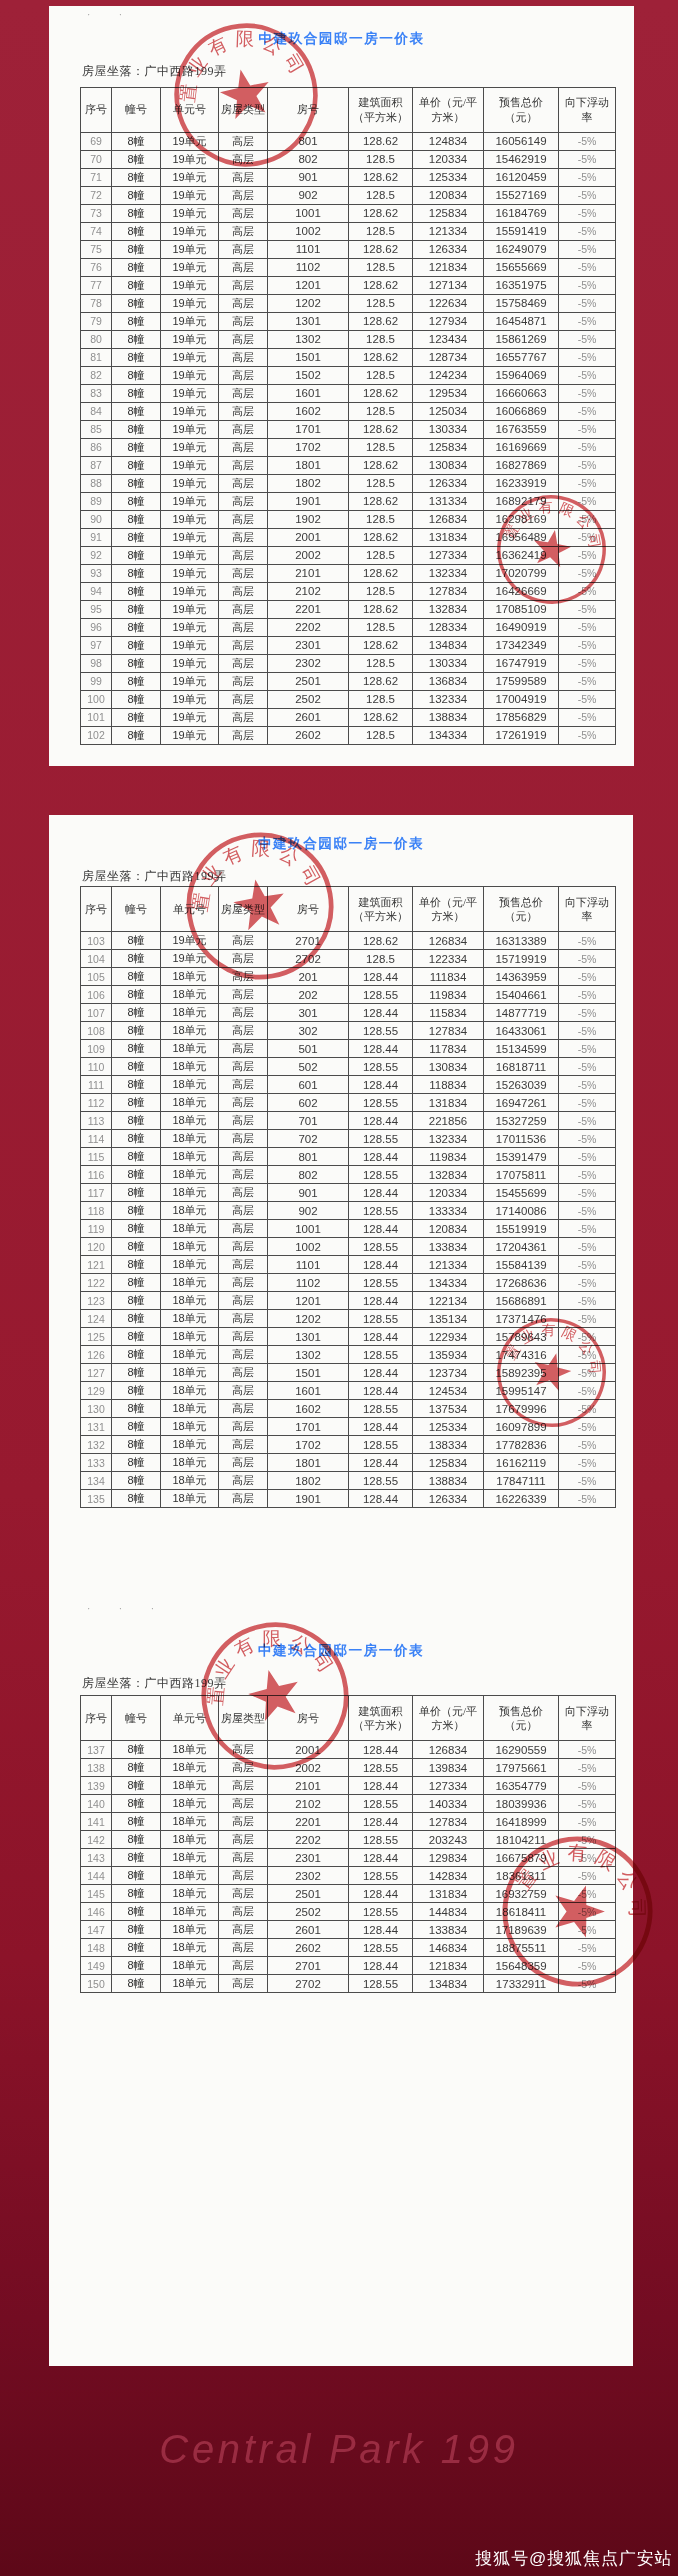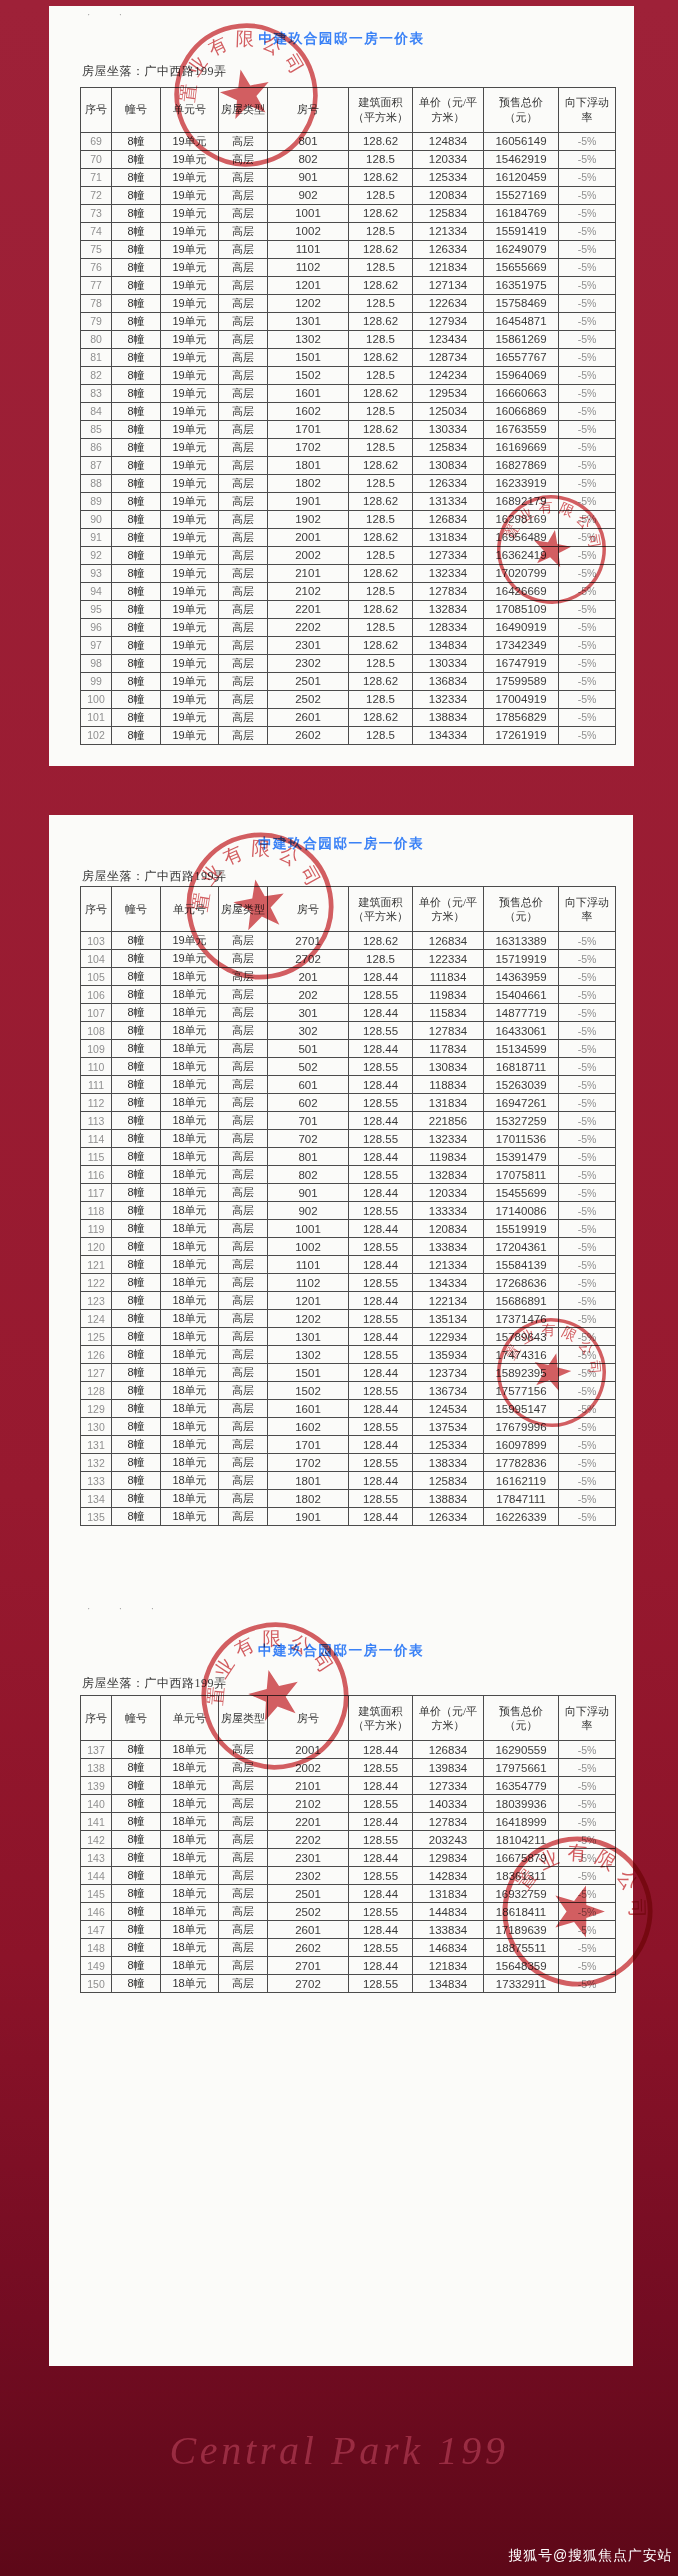--- a/index.html
+++ b/index.html
@@ -25,23 +25,23 @@
     height:17px;color:#3b3b3b;white-space:nowrap;}
   .price-table td.zh{font-size:11px;color:#2f2f2f;}
   .price-table td.dim{color:#8f8f8f;font-size:10.5px;}
   #tableA{top:81px;} #titleA{top:24px;} #locA{top:57px;} #marksA{top:3.7px;left:38px;}
   #title2{top:20px;} #loc2{top:53px;} #table2{top:71px;}
   #marksB{top:788px;left:38px;}
   #title3{top:827px;} #loc3{top:860px;} #table3{top:880px;}
   .stamp{position:absolute;mix-blend-mode:multiply;opacity:.82;pointer-events:none;}
   .stamp svg{display:block;}
   .watermark{position:absolute;top:2427px;left:0;width:100%;text-align:center;
-    font-family:Liberation Serif, serif;font-style:italic;
+    font-family:Liberation Sans, sans-serif;font-style:italic;
     font-size:40px;letter-spacing:3.7px;color:rgba(224,92,118,0.42);}
-  .credit{position:absolute;top:2547px;right:5.5px;color:#ffffff;font-size:14px;
+  .credit{position:absolute;top:2547px;right:5.5px;color:#ffffff;font-size:17px;
     font-family:"Liberation Sans","DejaVu Sans",sans-serif;letter-spacing:0.9px;}
 </style>
 </head>
 <body>
 
 <div class="panel" id="panelA">
   <div class="marks" id="marksA">· ·</div>
   <div class="doc-title" id="titleA">中建玖合园邸一房一价表</div>
   <div class="loc" id="locA">房屋坐落：广中西路199弄</div>
   <table class="price-table" id="tableA">
@@ -743,31 +743,20 @@
         </tr>
         <tr>
           <td class="dim">127</td>
           <td class="zh">8幢</td>
           <td class="zh">18单元</td>
           <td class="zh">高层</td>
           <td>1501</td>
           <td>128.44</td>
           <td>123734</td>
           <td>15892395</td>
-          <td class="dim">-5%</td>
-        </tr>
-        <tr>
-          <td class="dim">128</td>
-          <td class="zh">8幢</td>
-          <td class="zh">18单元</td>
-          <td class="zh">高层</td>
-          <td>1502</td>
-          <td>128.55</td>
-          <td>136734</td>
-          <td>17577156</td>
           <td class="dim">-5%</td>
         </tr>
         <tr>
           <td class="dim">129</td>
           <td class="zh">8幢</td>
           <td class="zh">18单元</td>
           <td class="zh">高层</td>
           <td>1601</td>
           <td>128.44</td>
           <td>124534</td>

